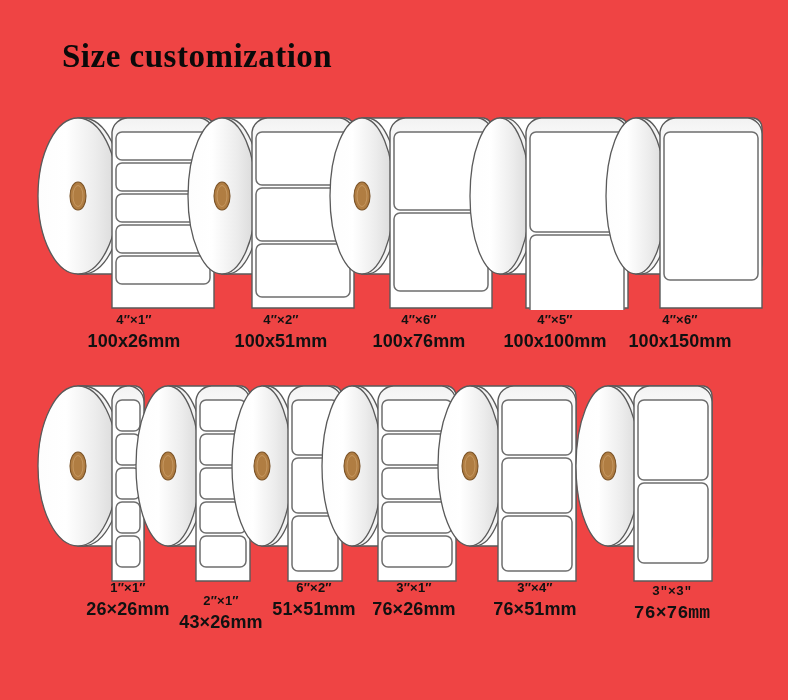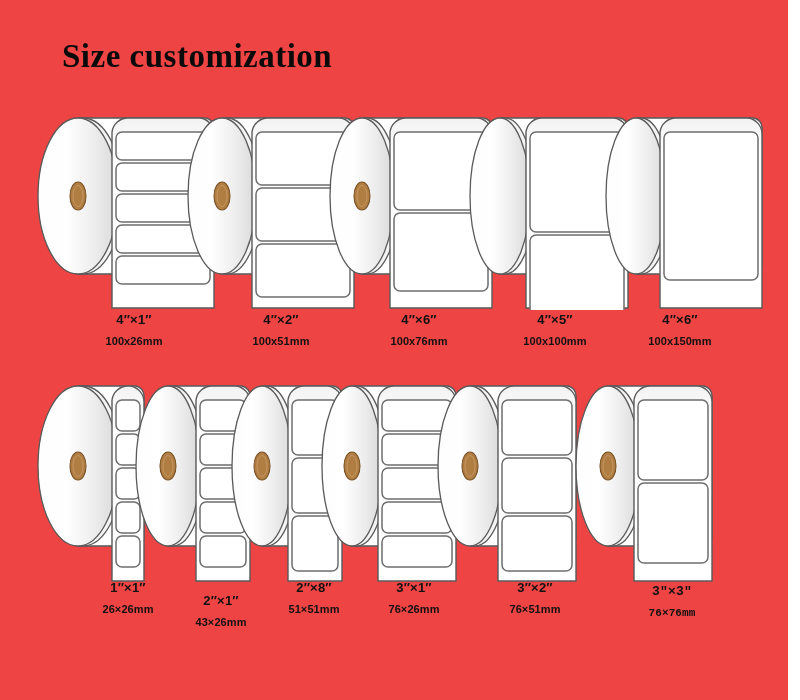--- a/index.html
+++ b/index.html
@@ -52,21 +52,21 @@
     white-space: nowrap;
   }
   .caption .inches {
     display: block;
     font-size: 13px;
     line-height: 20px;
     letter-spacing: 0.2px;
   }
   .caption .mm {
     display: block;
-    font-size: 11px;
+    font-size: 18px;
     line-height: 22px;
     letter-spacing: 0.1px;
   }
   svg { display: block; }
 </style>
 </head>
 <body>
 
 <div id="page">
 
@@ -252,29 +252,29 @@
   <div class="caption-row" id="caption-row-2">
       <div class="caption" style="left: 58px; top: 0px; width: 140px;">
         <span class="inches">1″×1″</span>
         <span class="mm">26×26mm</span>
       </div>
       <div class="caption" style="left: 151px; top: 13px; width: 140px;">
         <span class="inches">2″×1″</span>
         <span class="mm">43×26mm</span>
       </div>
       <div class="caption" style="left: 244px; top: 0px; width: 140px;">
-        <span class="inches">2″×8″</span>
+        <span class="inches">6″×2″</span>
         <span class="mm">51×51mm</span>
       </div>
       <div class="caption" style="left: 344px; top: 0px; width: 140px;">
         <span class="inches">3″×1″</span>
         <span class="mm">76×26mm</span>
       </div>
       <div class="caption" style="left: 465px; top: 0px; width: 140px;">
-        <span class="inches">3″×2″</span>
+        <span class="inches">3″×4″</span>
         <span class="mm">76×51mm</span>
       </div>
       <div class="caption" style="left: 602px; top: 4px; width: 140px; font-family: Liberation Mono, monospace;">
         <span class="inches">3″×3″</span>
         <span class="mm">76×76mm</span>
       </div>
     </div>
 
 </div>
 

